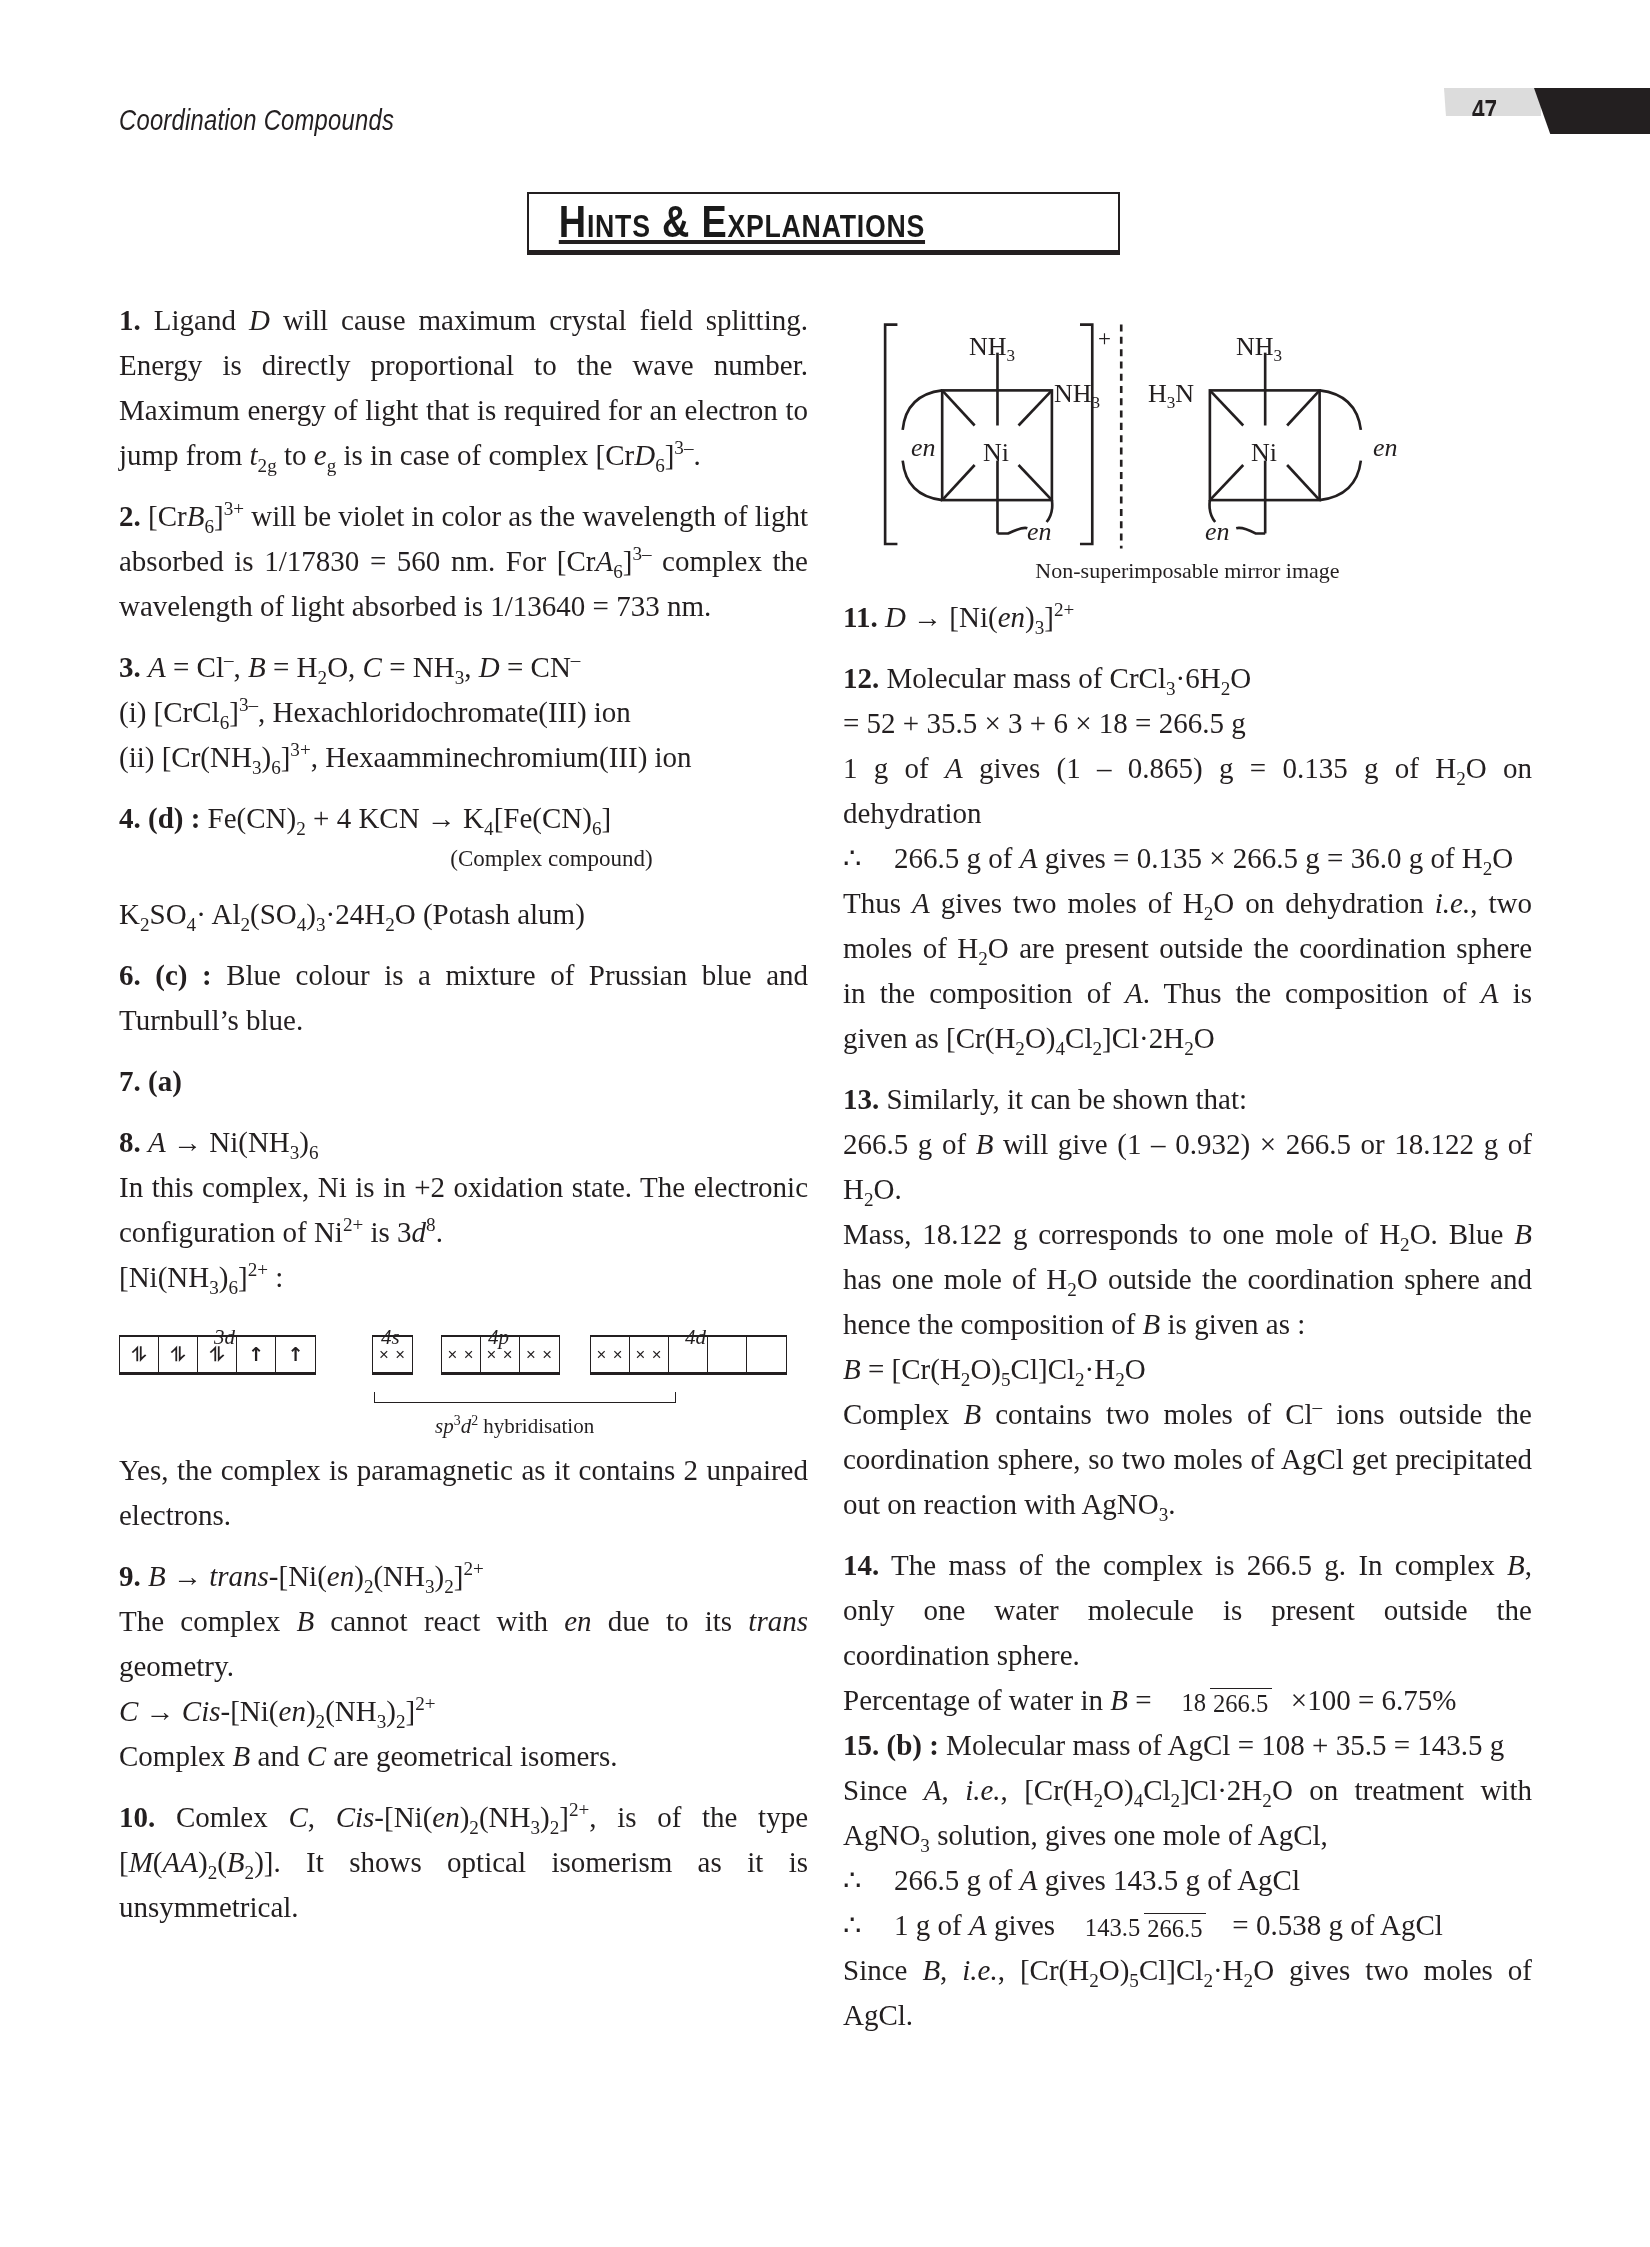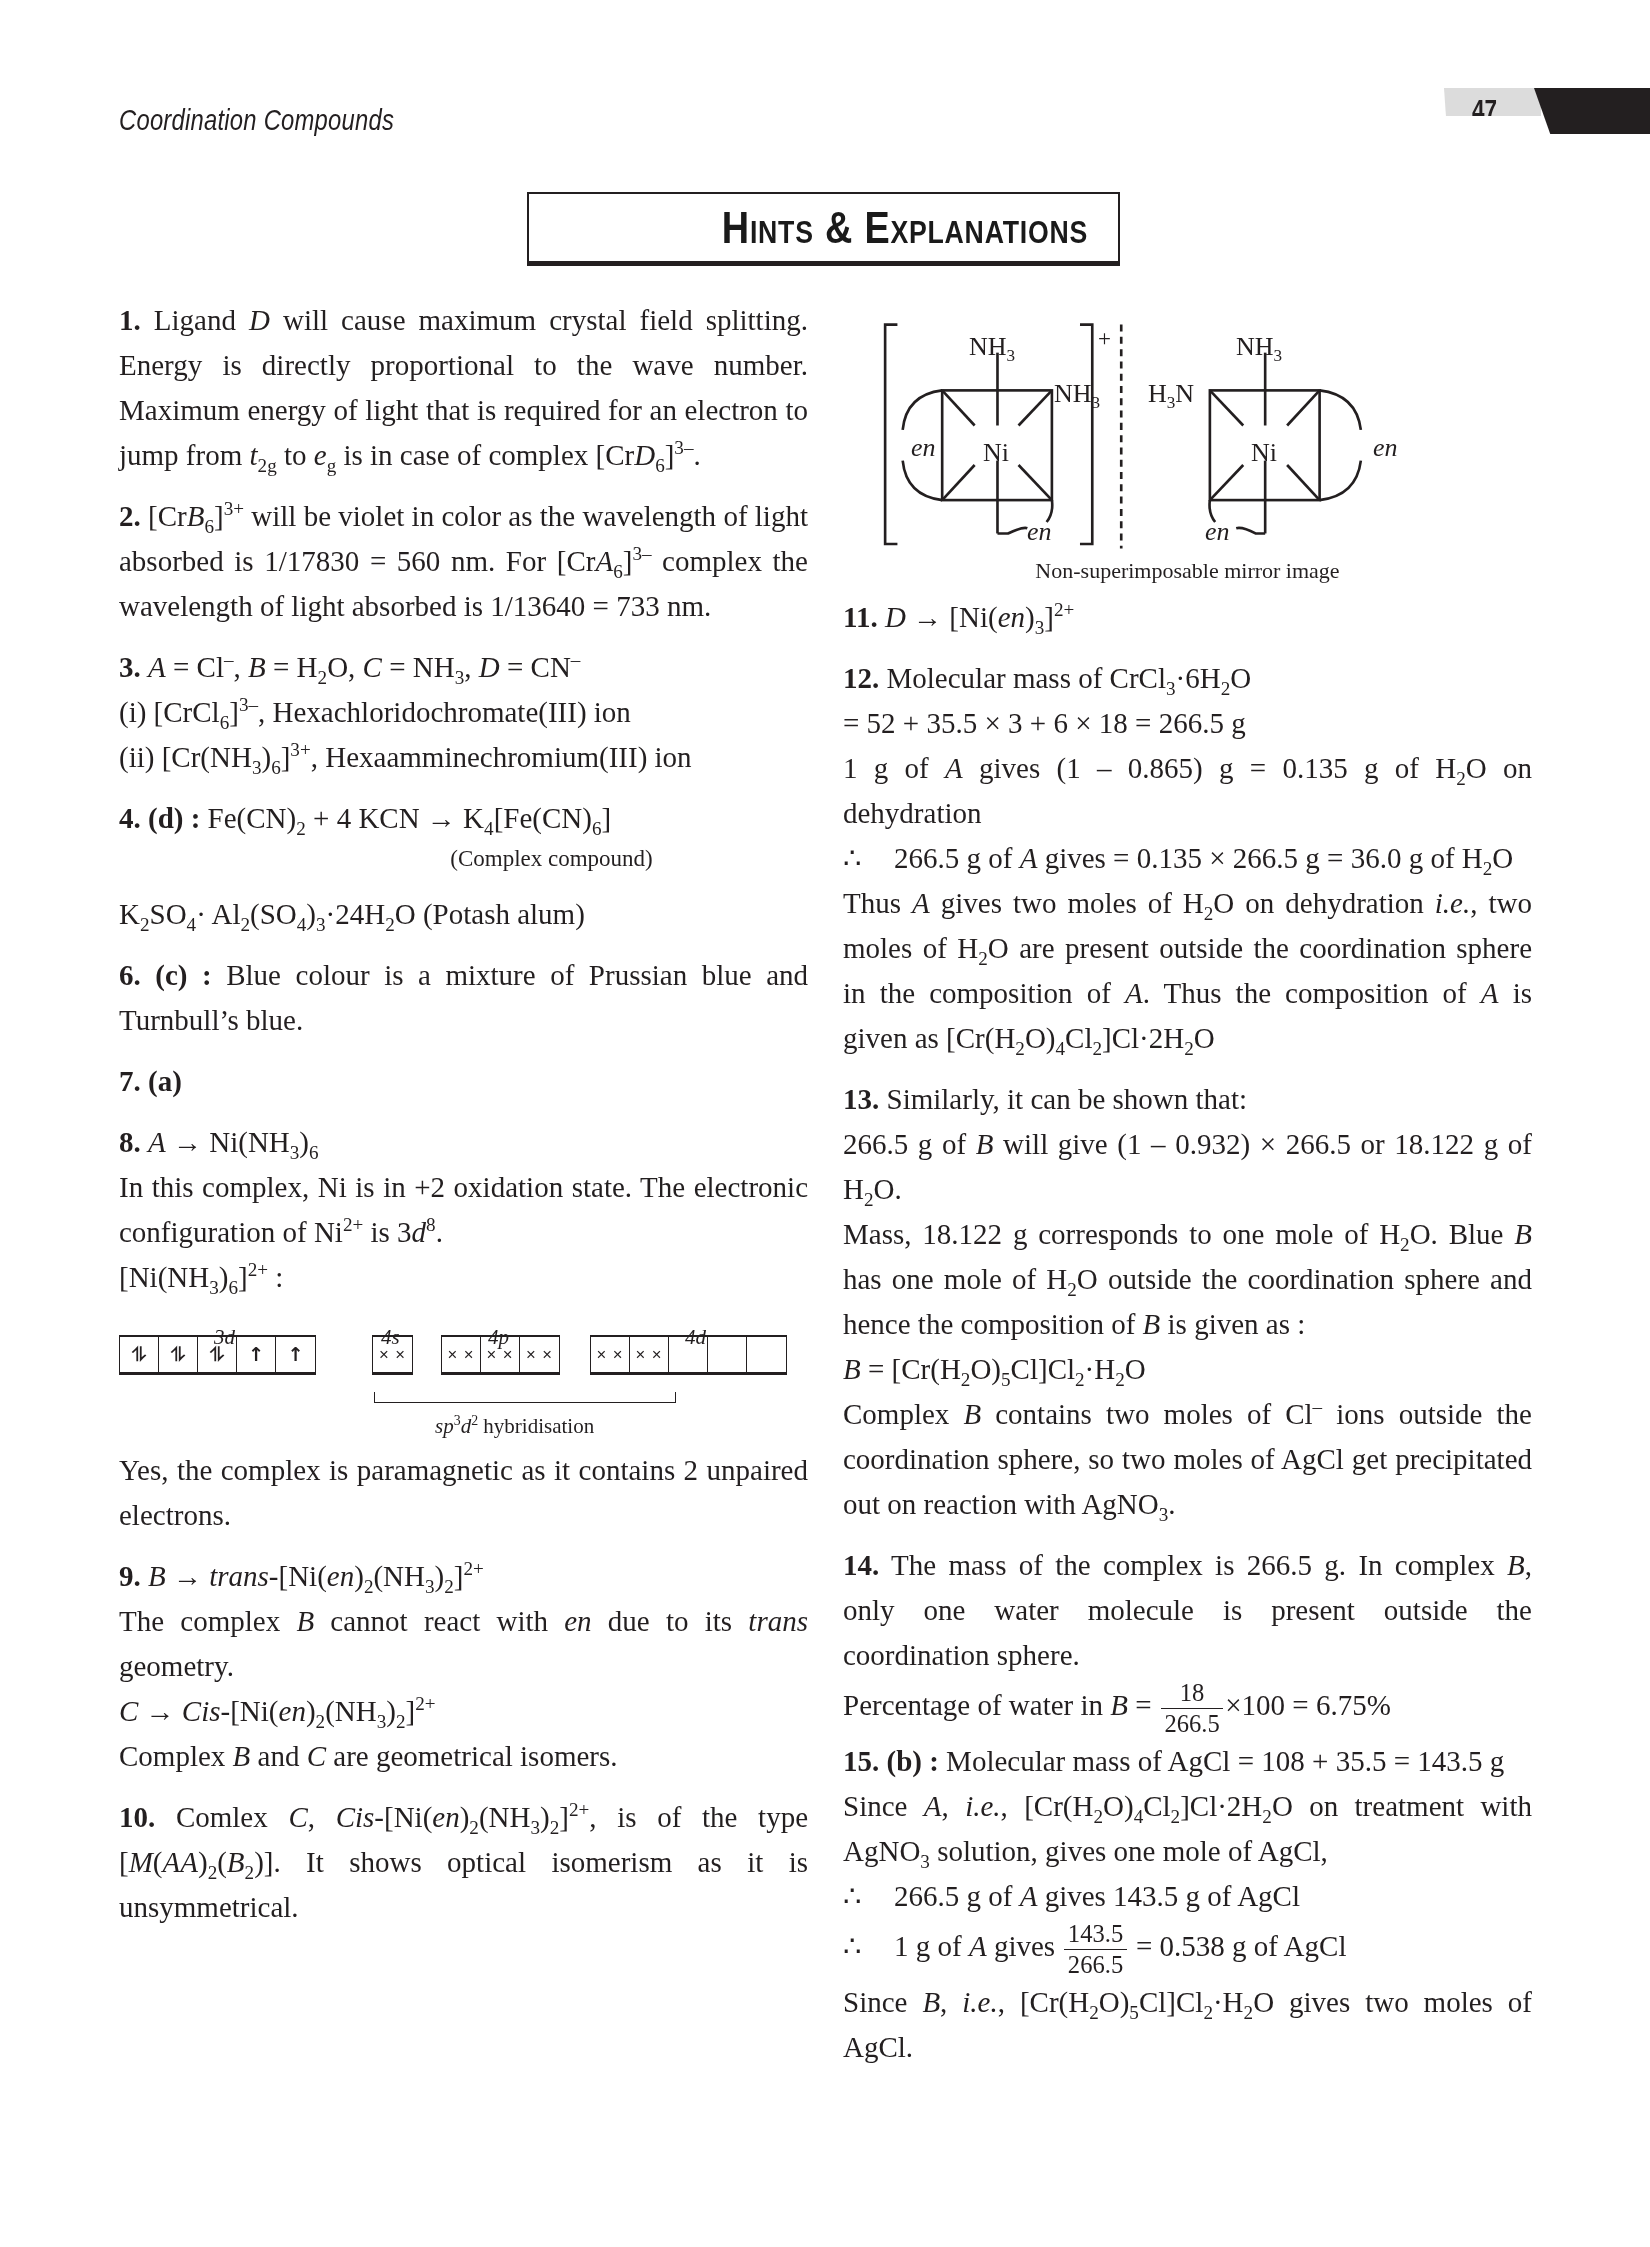--- a/index.html
+++ b/index.html
@@ -7,35 +7,35 @@
        font-family:"Liberation Serif","DejaVu Serif",serif;}
   .running-head{position:absolute;left:119px;top:104px;font-family:"Liberation Sans",sans-serif;
        font-style:italic;font-size:29px;transform:scaleX(0.82);transform-origin:left center;letter-spacing:0.3px;color:#231f20;}
   .page-tab{position:absolute;right:0;top:88px;height:46px;width:206px;}
   .page-tab .light{position:absolute;left:0;top:0;width:97px;height:28px;background:#dcdcdc;
        clip-path:polygon(0 0,100% 0,100% 100%,2% 100%);}
   .page-tab .dark{position:absolute;left:90px;top:0;width:116px;height:46px;background:#231f20;
        clip-path:polygon(0 0,100% 0,100% 100%,14% 100%);}
   .page-num{position:absolute;left:28px;top:5.3px;font-family:"Liberation Sans",sans-serif;font-weight:bold;
        font-size:30px;color:#231f20;transform:scaleX(0.75);transform-origin:left center;}
-  .title-box{position:absolute;left:527px;top:192px;width:593px;height:74px;border:2.6px solid #231f20;
-       border-bottom-width:5.3px;box-sizing:border-box;display:flex;align-items:center;justify-content:flex-end;}
+  .title-box{position:absolute;left:527px;top:192px;width:593px;height:63px;border:2.6px solid #231f20;
+       border-bottom-width:5.3px;box-sizing:border-box;display:flex;align-items:center;justify-content:flex-start;text-decoration:underline;}
   .title-text{font-family:"Liberation Sans",sans-serif;font-weight:bold;font-size:44px;letter-spacing:0.9px;
        transform:scaleX(0.86);white-space:nowrap;font-variant:small-caps;color:#1a1a1a;}
   .col{position:absolute;top:298px;font-size:29px;line-height:45px;}
   .col.left{left:119px;width:689px;}
   .col.right{left:843px;width:689px;}
   .para{text-align:justify;}
   .para.gap{margin-top:16px;}
   sub,sup{font-size:0.66em;line-height:0;}
   sub{vertical-align:-0.35em;}
   sup{vertical-align:0.55em;}
   .center-note{text-align:center;font-size:23px;line-height:35px;padding-left:176px;}
   .therefore{display:inline-block;width:51px;}
-  .frac{display:inline-flex;flex-direction:column;align-items:center;vertical-align:middle;font-size:24.6px;line-height:30px;margin:0 2px;}
+  .frac{display:inline-flex;flex-direction:row;align-items:center;vertical-align:middle;font-size:24.6px;line-height:30px;margin:0 19px;}
   .frac .n{padding:0 3.5px;}
   .frac .d{border-top:1.8px solid #231f20;padding:0 3.5px;}
   
   .orbital{position:relative;height:132px;margin:10.5px 0 5.3px 0;}
   .orb-group{position:absolute;top:24.6px;display:flex;border:1.8px solid #231f20;border-bottom-width:3.5px;border-top-width:2.6px;}
   .orb-box{width:39px;height:35px;box-sizing:border-box;border-right:1.8px solid #231f20;display:flex;align-items:center;justify-content:center;
        font-family:"DejaVu Sans",sans-serif;font-size:19.3px;font-weight:bold;}
   .orb-box:last-child{border-right:none;}
   .orb-box.x{font-weight:normal;font-size:16.7px;font-family:"Liberation Sans",sans-serif;letter-spacing:0.9px;}
   .orb-label{position:absolute;top:4px;font-style:italic;font-size:21px;}

